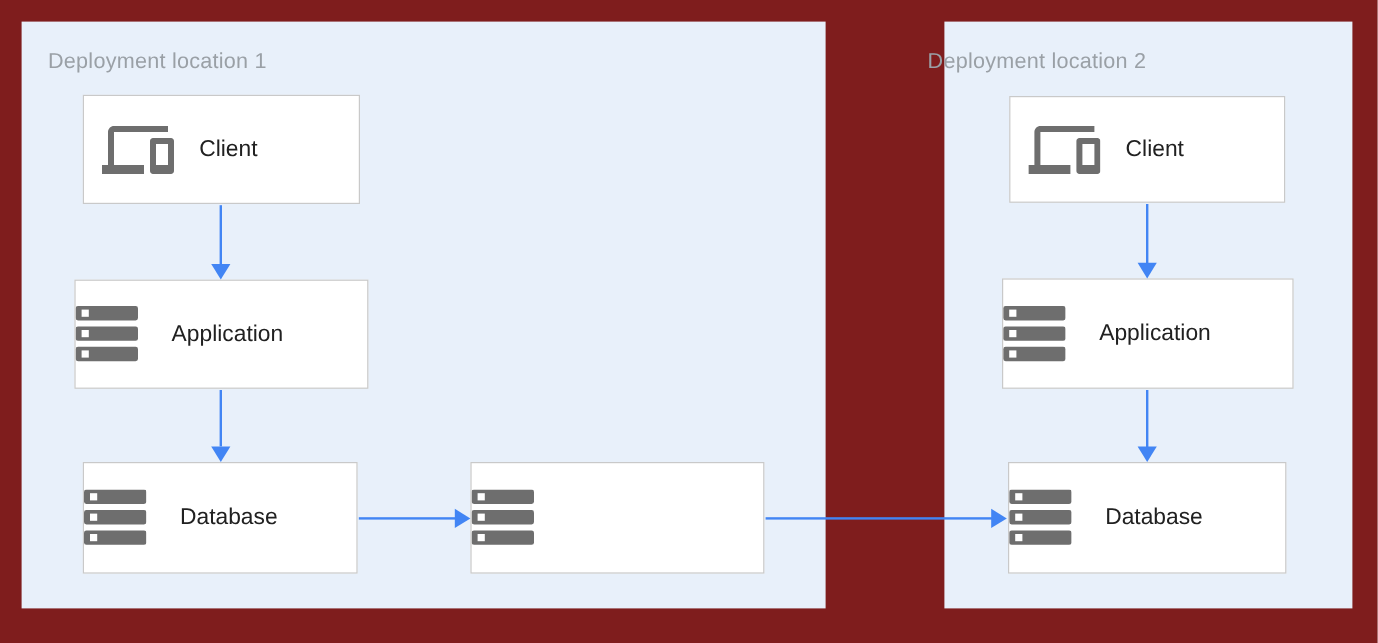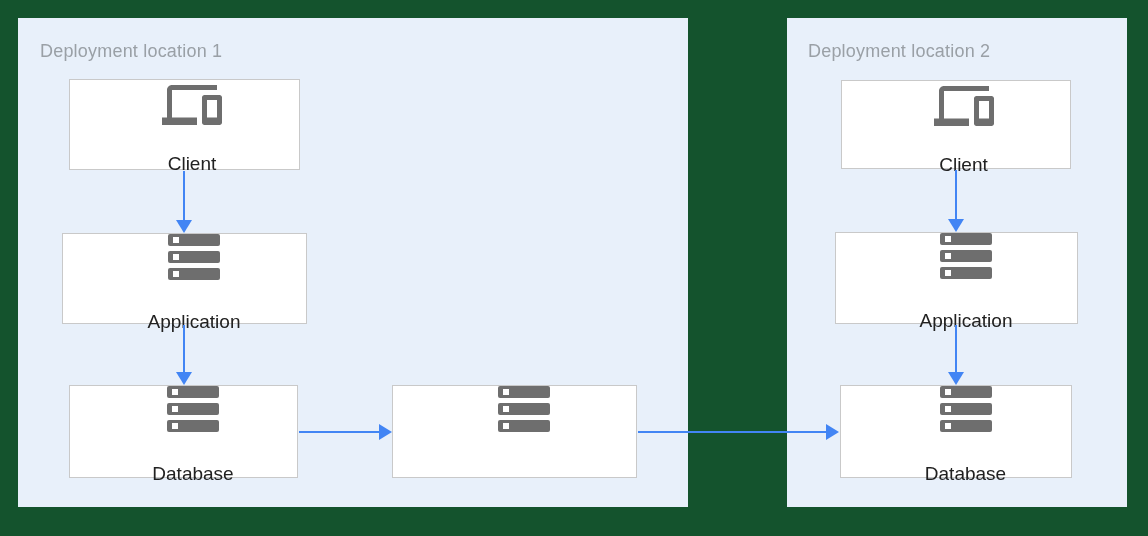--- a/index.html
+++ b/index.html
@@ -13,56 +13,55 @@
   }
   * { margin: 0; padding: 0; box-sizing: border-box; }
   body {
     font-family: "Liberation Sans", "DejaVu Sans", sans-serif;
     background: #fff;
   }
   .canvas {
     position: relative;
     width: 1148px;
     height: 536px;
-    background: #14532d;
+    background: #7f1d1d;
     overflow: hidden;
   }
   .zone {
     position: absolute;
     background: var(--zone-background);
   }
   .zone-label {
     position: absolute;
     font-size: 18px;
     color: var(--zone-label);
     letter-spacing: 0.2px;
     white-space: nowrap;
   }
   .node {
     position: absolute;
     background: var(--box-background);
     border: 1px solid var(--box-border);
     display: flex;
     align-items: center;
-    flex-direction: column;
   }
   .node .icon {
     flex: 0 0 auto;
     color: var(--icon-gray);
     display: flex;
     align-items: center;
     justify-content: center;
   }
   .node-label {
     font-size: 19px;
     color: var(--node-text);
     line-height: 1.35;
   }
   .node-client { padding-left: 15px; gap: 21px; }
-  .node-server { padding-left: 19px; gap: 28px; }
+  .node-server { gap: 28px; }
   .node-label.wrap { max-width: 112px; }
   .vline {
     position: absolute;
     width: 2px;
     background: var(--arrow);
   }
   .hline {
     position: absolute;
     height: 2px;
     background: var(--arrow);
@@ -84,21 +83,21 @@
 </style>
 </head>
 <body>
 
 <div class="canvas">
 
   <div class="zone" style="left:18px; top:18px; width:670px; height:489px;"></div>
   <div class="zone" style="left:787px; top:18px; width:340px; height:489px;"></div>
 
   <div class="zone-label" style="left:40px; top:41px;">Deployment location 1</div>
-  <div class="zone-label" style="left:808px; top:41px;text-align:center;">Deployment location 2</div>
+  <div class="zone-label" style="left:773px; top:41px;text-align:center;">Deployment location 2</div>
 
   <div class="node node-client" style="left:69px; top:79px; width:231px; height:91px;">
     <span class="icon">
       <svg width="60" height="50" viewBox="0 2 24 20" aria-hidden="true">
         <path fill="currentColor" d="M4 6h18V4H4c-1.1 0-2 .9-2 2v11H0v3h14v-3H4V6zm19 2h-6c-.55 0-1 .45-1 1v10c0 .55.45 1 1 1h6c.55 0 1-.45 1-1V9c0-.55-.45-1-1-1zm-1 9h-4v-7h4v7z"></path>
       </svg>
     </span>
     <span class="node-label">Client</span>
   </div>
 

